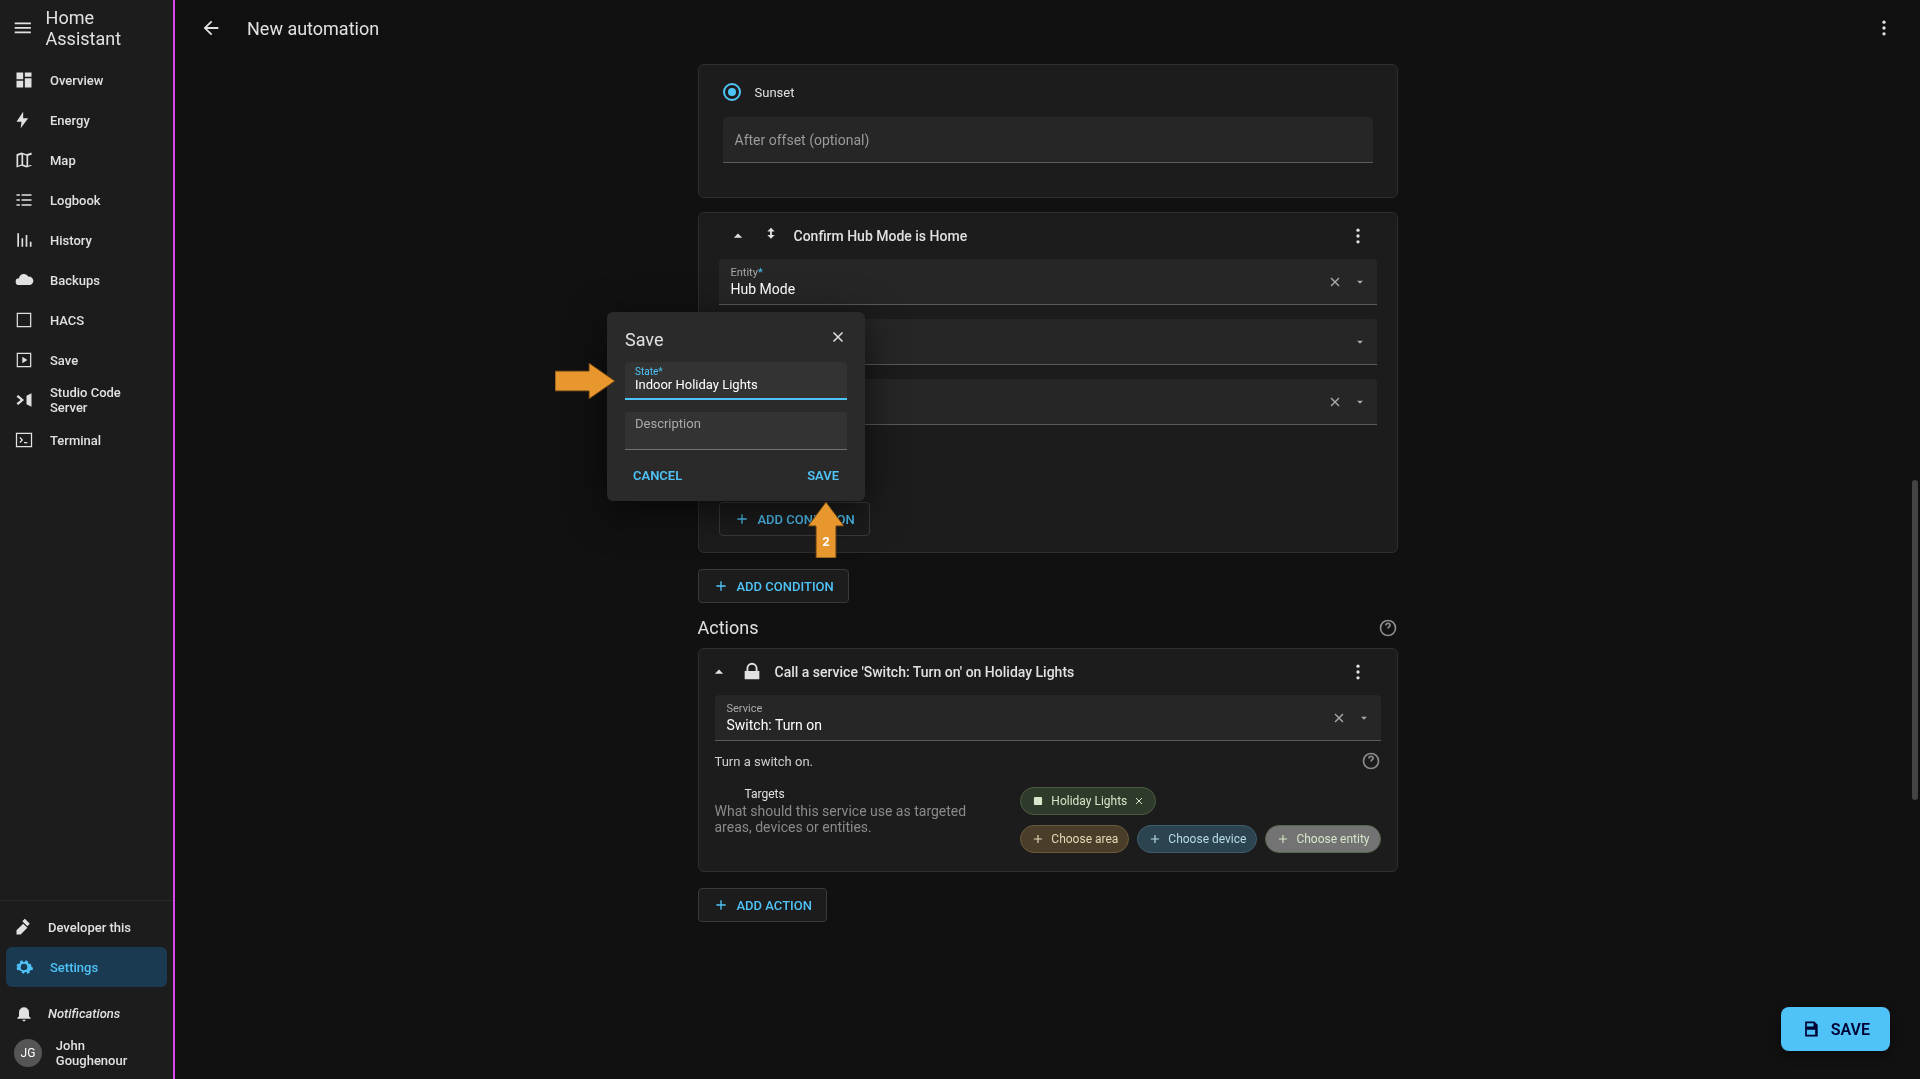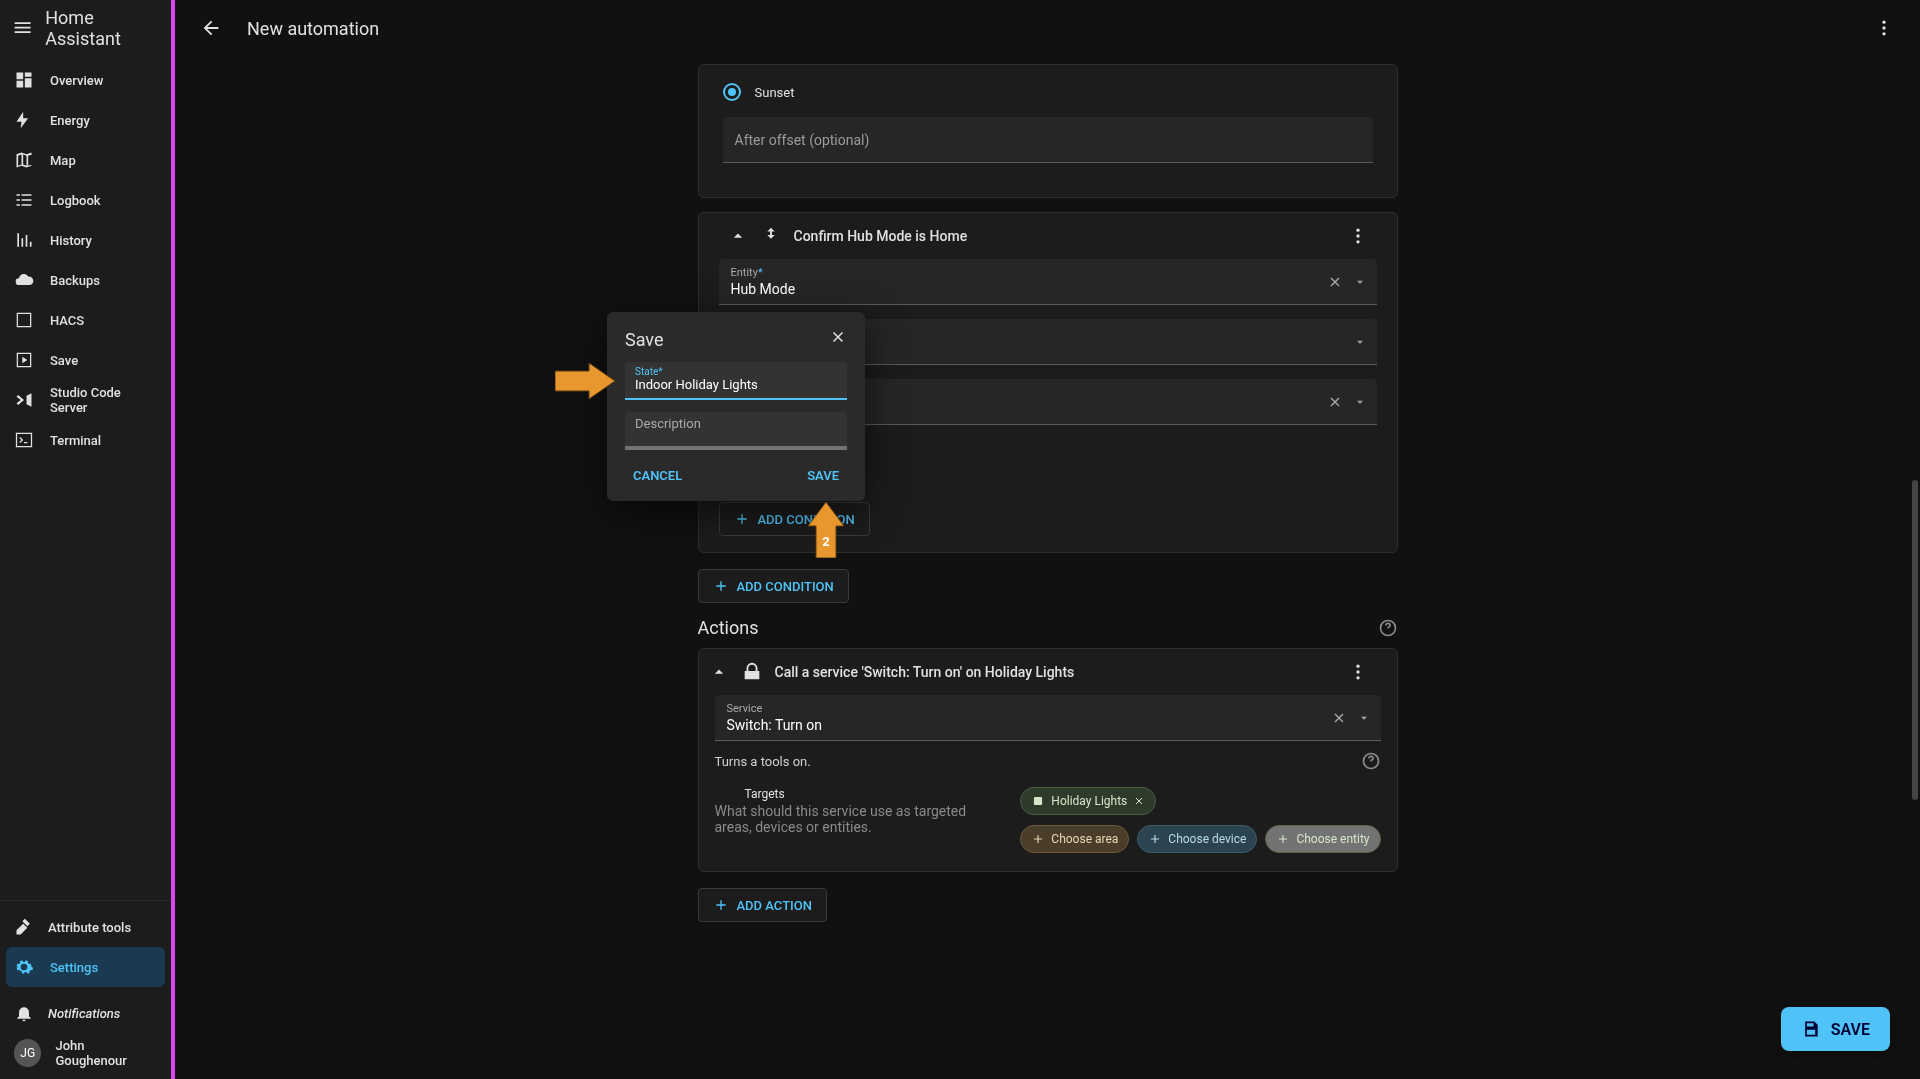--- a/index.html
+++ b/index.html
@@ -1,18 +1,18 @@
 <!DOCTYPE html>
 <html><head>
 <meta charset="utf-8">
 <style>
 * { margin:0; padding:0; box-sizing:border-box; font-family:Roboto,-apple-system,BlinkMacSystemFont,"Segoe UI",Arial,sans-serif; }
 html,body { width:1920px; height:1079px; background:#111; color:#e1e1e1; overflow:hidden; }
 .app { display:flex; height:100%; }
-.sidebar { width:175px; background:#1c1c1c; border-right:4px solid #d946ef; display:flex; flex-direction:column; }
+.sidebar { width:175px; background:#1c1c1c; border-right:2px solid #d946ef; display:flex; flex-direction:column; }
 .sidebar-header { display:flex; align-items:center; height:56px; padding:0 12px; gap:12px; }
 .menu-icon { width:24px; height:24px; display:flex; align-items:center; justify-content:center; fill:#e1e1e1; cursor:pointer; }
 .brand { font-size:18px; font-weight:400; color:#e1e1e1; }
 .nav { flex:1; overflow:auto; padding:4px 6px; }
 .nav-item { display:flex; align-items:center; height:40px; padding:0 8px; gap:16px; border-radius:6px; cursor:pointer; color:#e1e1e1; }
 .nav-item svg { width:20px; height:20px; fill:#e1e1e1; flex-shrink:0; }
 .nav-item.active { background:#1a3a52; color:#4fc3f7; }
 .nav-item.active svg { fill:#4fc3f7; }
 .nav-label { font-size:13px; font-weight:500; }
 .sidebar-footer { border-top:1px solid #2a2a2a; padding:6px; }
@@ -75,21 +75,21 @@
 .chip.device { background:#2c4350; border:1px solid #3f5d6d; color:#b9dbe8; }
 .chip.add svg { fill:currentColor; }
 .fab { position:fixed; right:30px; bottom:28px; background:#4fc3f7; color:#003; padding:12px 20px; border-radius:8px; display:flex; align-items:center; gap:10px; font-weight:600; cursor:pointer; box-shadow:0 4px 12px rgba(0,0,0,.4); }
 .fab svg { width:20px; height:20px; fill:#003; }
 .dialog { position:absolute; left:607px; top:312px; width:258px; background:#2a2a2a; border-radius:6px; box-shadow:0 10px 40px rgba(0,0,0,.6); padding:16px 18px 12px; z-index:50; }
 .dlg-head { display:flex; align-items:center; margin-bottom:12px; }
 .dlg-title { font-size:18px; font-weight:400; }
 .dlg-close { margin-left:auto; cursor:pointer; }
 .dlg-close svg { width:18px; height:18px; fill:#e1e1e1; }
 .dlg-field { background:#333; border-bottom:2px solid #4fc3f7; border-radius:4px 4px 0 0; padding:4px 10px 6px; margin-bottom:12px; }
-.dlg-field.plain { border-bottom:4px solid #737373; }
+.dlg-field.plain { border-bottom:1px solid #737373; }
 .dlg-flabel { font-size:10px; color:#4fc3f7; }
 .dlg-flabel.plain { color:#aaa; font-size:13px; }
 .dlg-fval { font-size:13px; color:#fff; }
 .dlg-flabel .req { color:#4fc3f7; }
 .dlg-desc { min-height:38px; }
 .dlg-actions { display:flex; justify-content:space-between; margin-top:10px; }
 .dlg-btn { color:#4fc3f7; font-size:13px; font-weight:600; padding:6px 8px; cursor:pointer; }
 .arrow { position:absolute; z-index:60; pointer-events:none; }
 .arrow.a1 { left:555px; top:363px; }
 .arrow.a2 { left:808px; top:502px; }
@@ -171,21 +171,21 @@
             <path d="M7 9l3 3-3 3m5 0h4" stroke="#e1e1e1" stroke-width="1.5" fill="none"></path>
           </svg>
         <span class="nav-label">Terminal</span>
       </div>
     </div>
     <div class="sidebar-footer">
       <div class="foot-item">
         <svg viewBox="0 0 24 24">
             <path d="M13 2l6 6-3 3-6-6zm-2 6L3 16v5h5l8-8z"></path>
           </svg>
-        <span class="nav-label">Attribute tools</span>
+        <span class="nav-label">Developer this</span>
       </div>
       <div class="nav-item active">
         <svg viewBox="0 0 24 24">
             <path d="M12 8a4 4 0 100 8 4 4 0 000-8zm9 4l2 1-1 3-2-.5a8 8 0 01-1.5 1.5l.5 2-3 1-1-2h-2l-1 2-3-1 .5-2A8 8 0 016 15.5L4 16l-1-3 2-1v-0l-2-1 1-3 2 .5A8 8 0 017.5 7L7 5l3-1 1 2h2l1-2 3 1-.5 2A8 8 0 0118 8.5l2-.5 1 3z"></path>
           </svg>
         <span class="nav-label">Settings</span>
       </div>
       <div class="foot-item" style="margin-top:6px;font-style:italic;">
         <svg viewBox="0 0 24 24">
             <path d="M12 22a2 2 0 002-2h-4a2 2 0 002 2zm6-6V11a6 6 0 10-12 0v5l-2 2v1h16v-1z"></path>
@@ -337,21 +337,21 @@
               <span class="flabel">Service</span>
               <span class="fval">Switch: Turn on</span>
               <svg class="clear" width="16" height="16" viewBox="0 0 24 24">
                   <path d="M18 6L6 18M6 6l12 12" stroke="#aaa" stroke-width="2"></path>
                 </svg>
               <svg class="drop" width="14" height="14" viewBox="0 0 24 24">
                   <path d="M7 10l5 5 5-5z"></path>
                 </svg>
             </div>
             <div style="display:flex;align-items:center;margin-bottom:16px;">
-              <span class="hint" style="margin:0;">Turns a tools on.</span>
+              <span class="hint" style="margin:0;">Turn a switch on.</span>
               <svg class="help-ic" viewBox="0 0 24 24" style="margin-left:auto;">
                   <circle cx="12" cy="12" r="9" fill="none" stroke="#8a8a8a" stroke-width="2"></circle>
                   <path d="M9.5 9a2.5 2.5 0 115 0c0 1.5-2.5 1.5-2.5 3.5M12 17h.01" stroke="#8a8a8a" stroke-width="2" fill="none"></path>
                 </svg>
             </div>
             <div class="targets-row">
               <div class="targets-left">
                 <div class="targets-title">Targets</div>
                 <div class="targets-sub">What should this service use as targeted areas, devices or entities.</div>
               </div>

